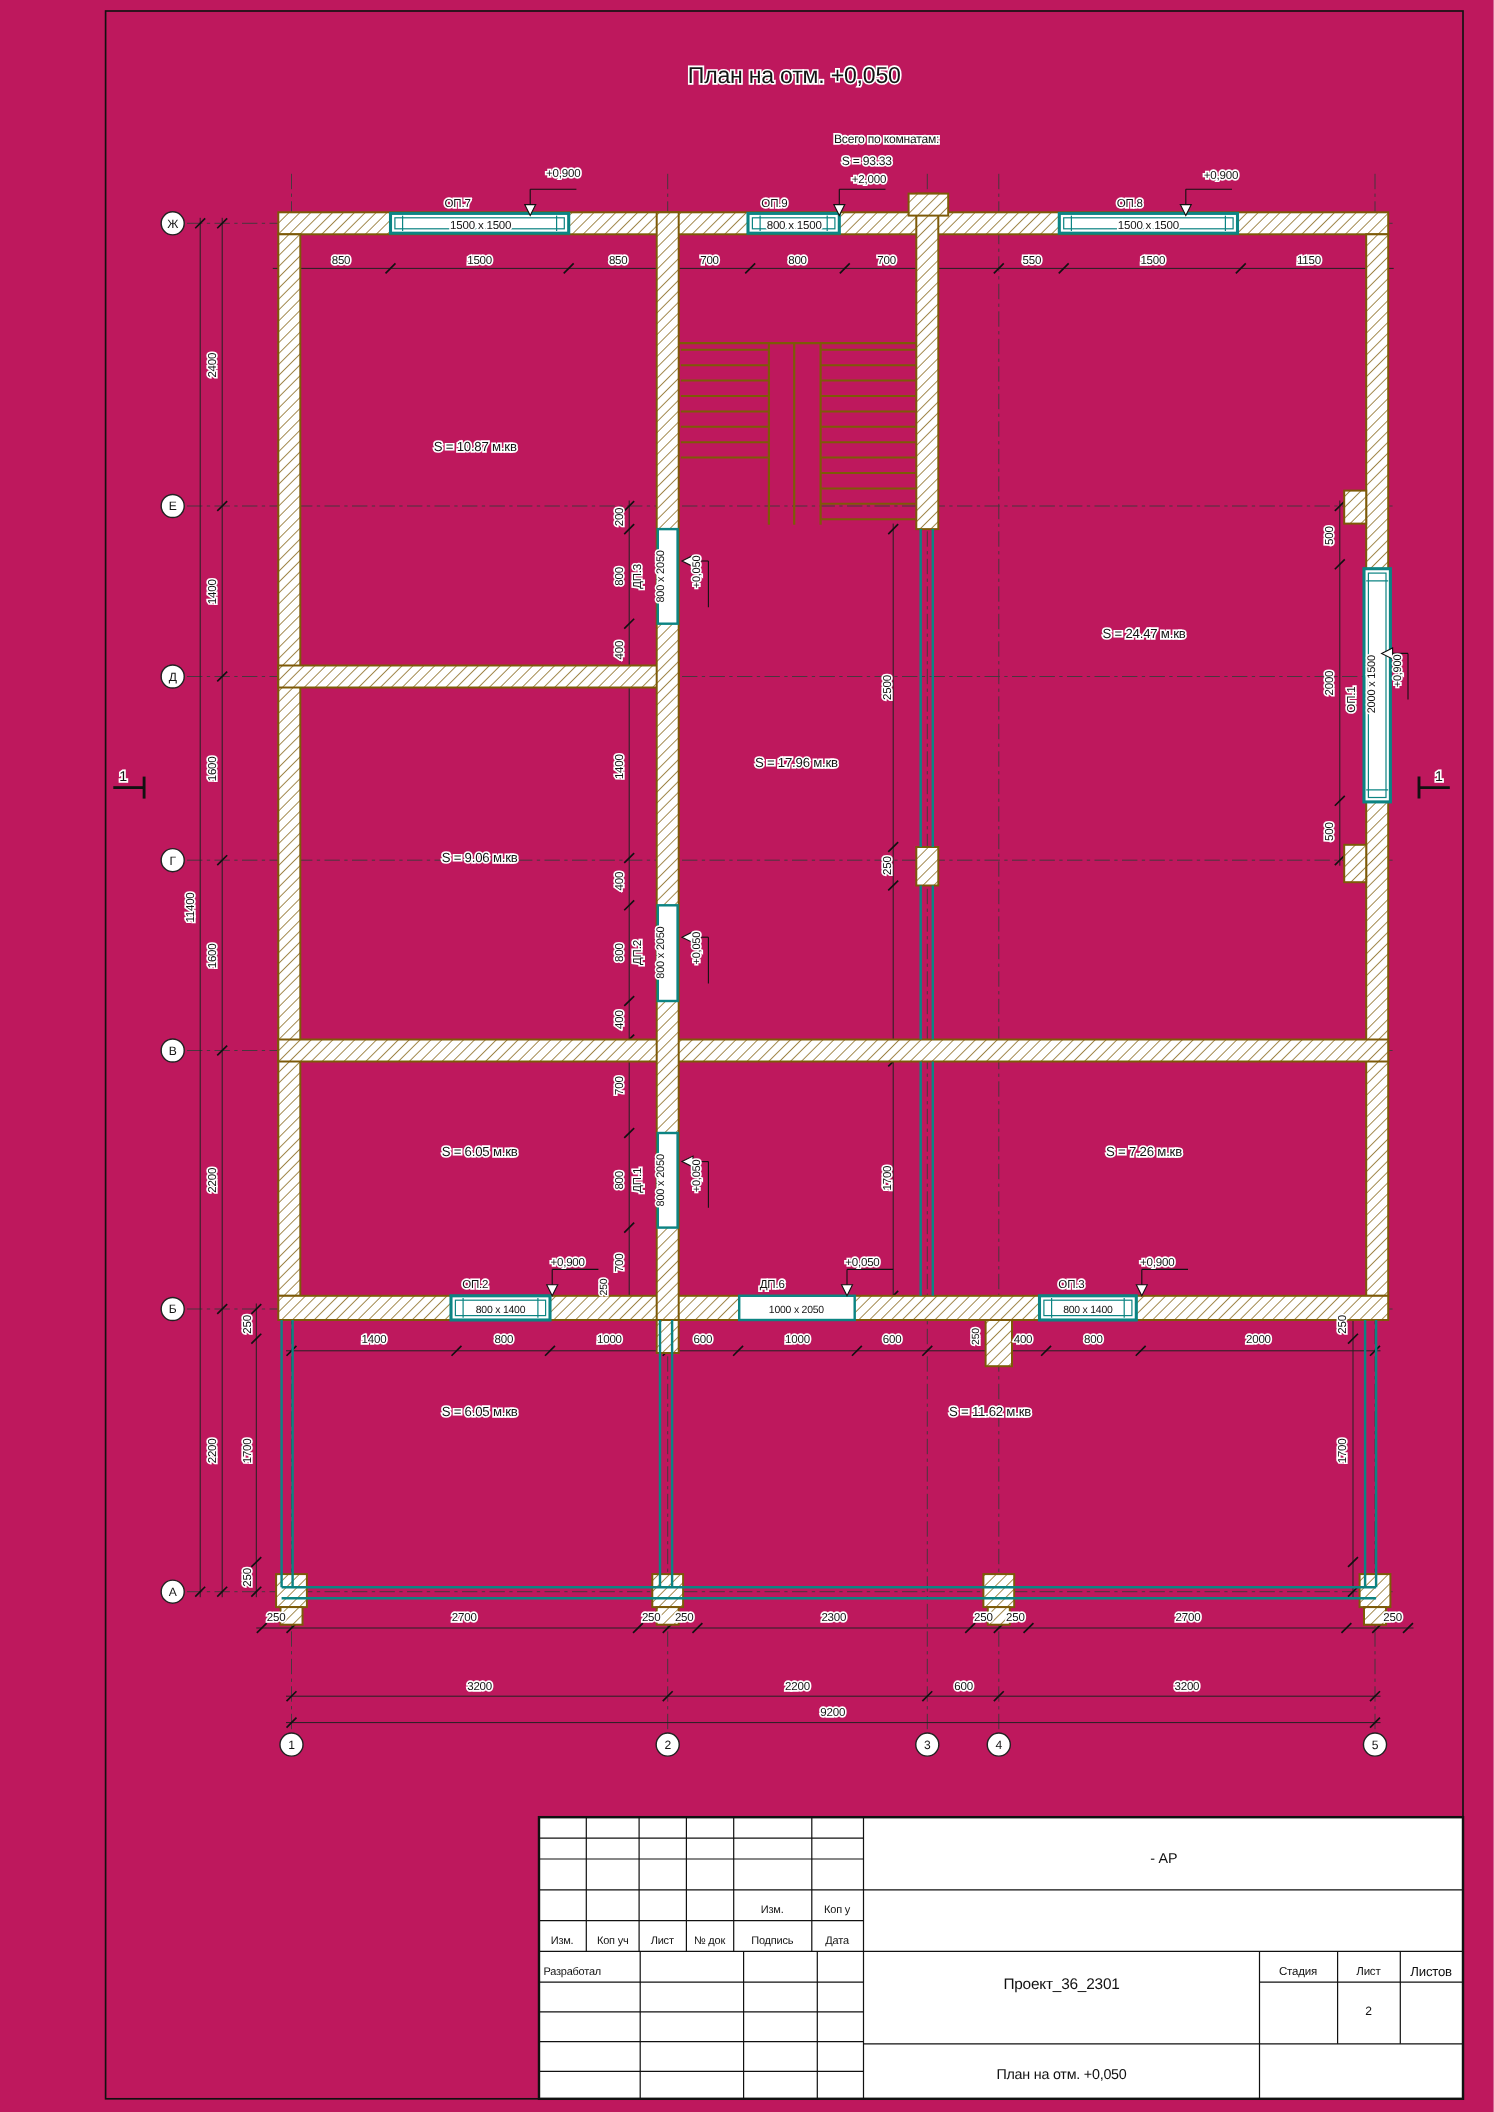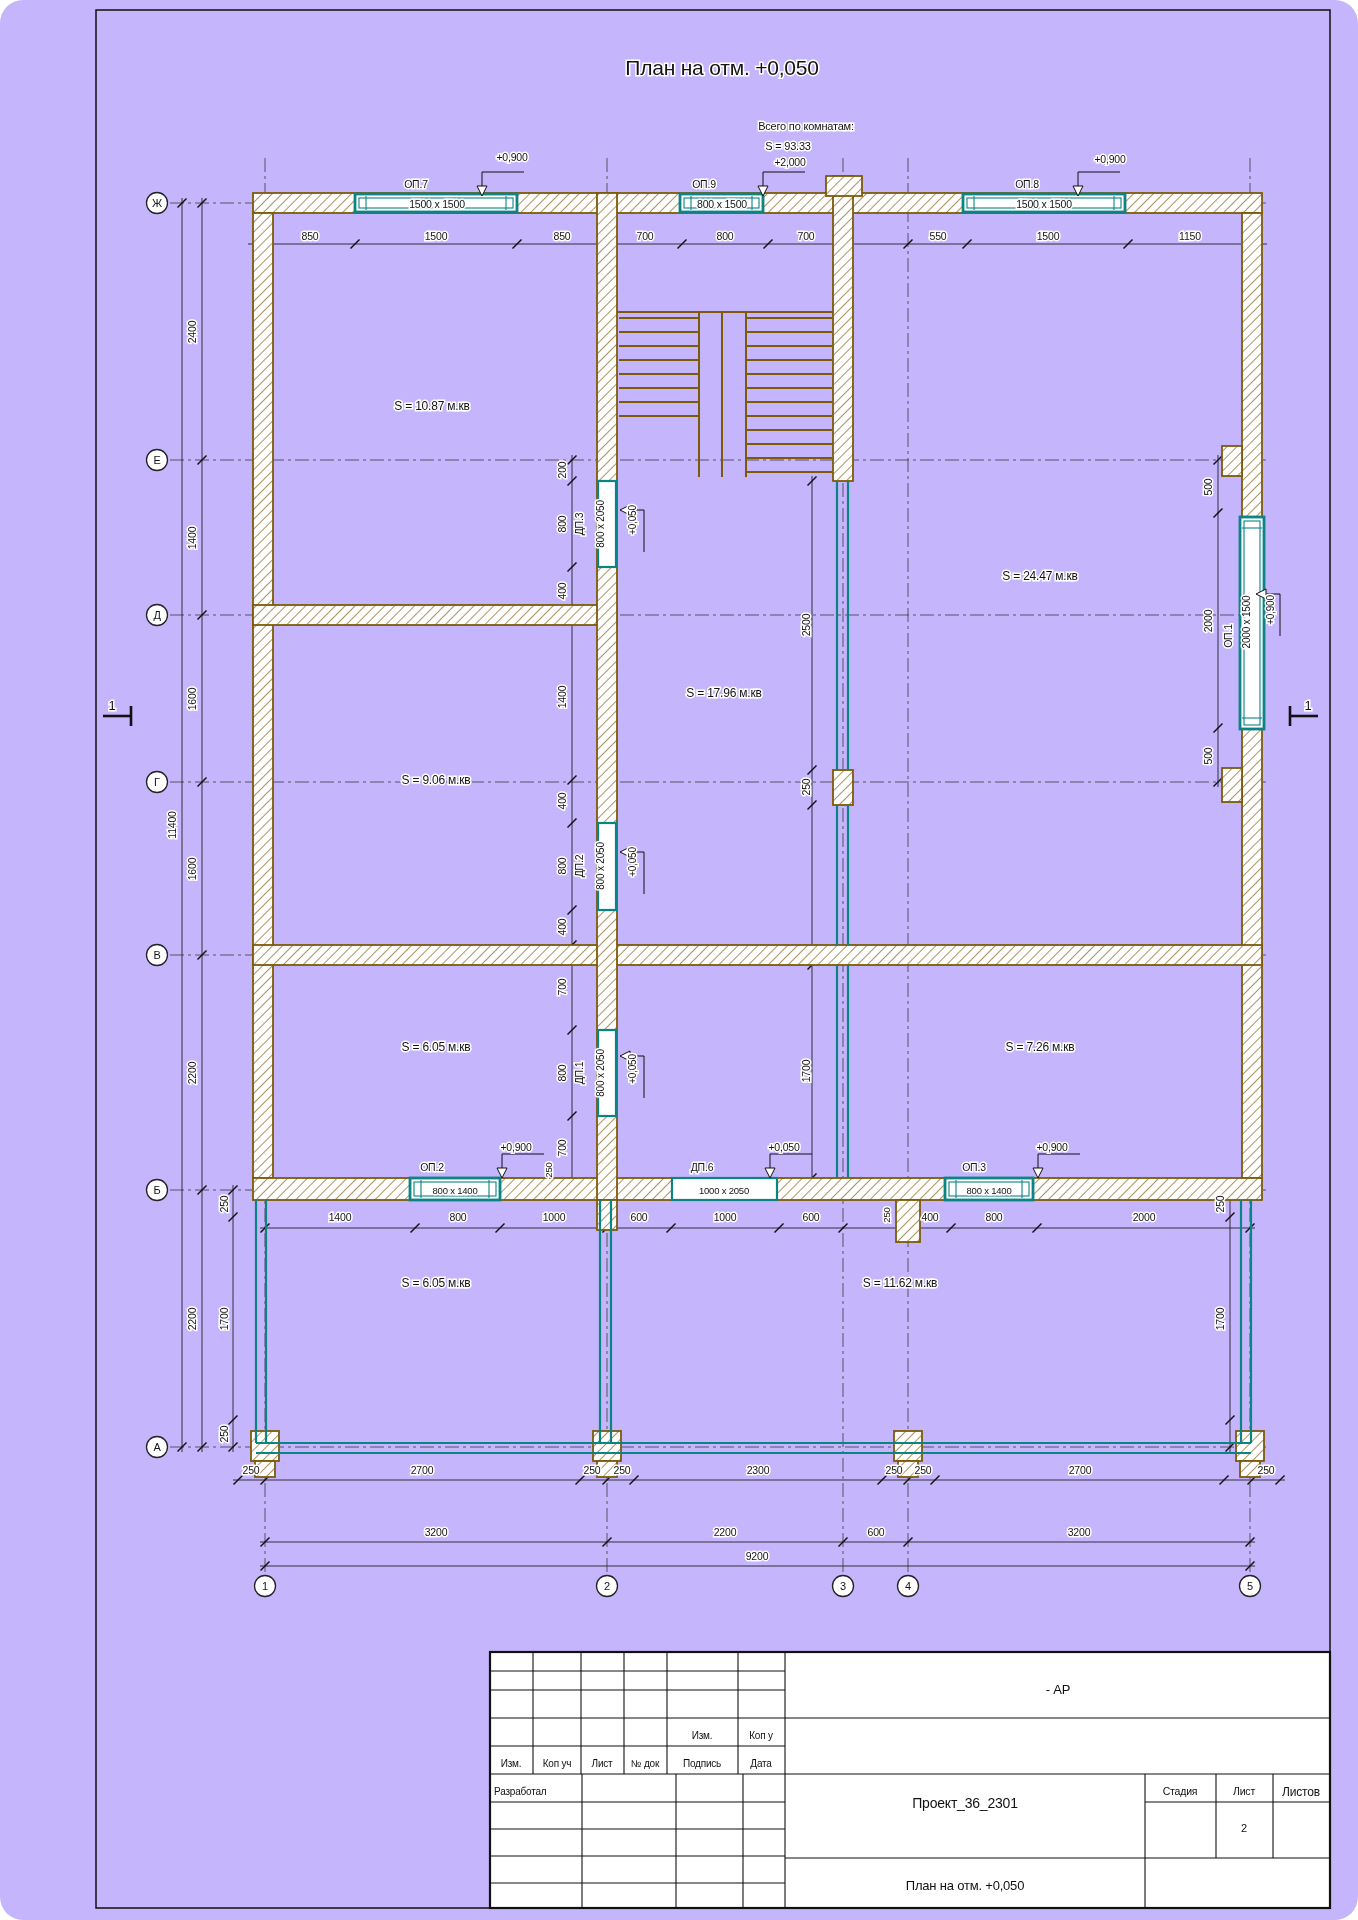--- a/index.html
+++ b/index.html
@@ -1,16 +1,16 @@
 <!DOCTYPE html>
 <html><head>
 <meta charset="utf-8">
 <style>
   html,body{margin:0;padding:0;background:#ffffff;}
-  .sheet{position:relative;width:1358px;height:1920px;background:#c4b5fd;overflow:hidden;border-radius:23px;}
+  .sheet{position:relative;width:1358px;height:1920px;background:#be185d;overflow:hidden;}
   svg text{font-family:"Liberation Sans","DejaVu Sans",sans-serif;fill:#141414;letter-spacing:-0.2px;}
   .tbt{fill:#111;}
 </style>
 </head>
 <body>
 
 <div class="sheet">
 <svg id="plan-svg" width="1358" height="1920" viewBox="0 0 1358 1920" xmlns="http://www.w3.org/2000/svg">
   <defs>
     <pattern id="hatch" width="7" height="7" patternUnits="userSpaceOnUse" patternTransform="rotate(45)">

